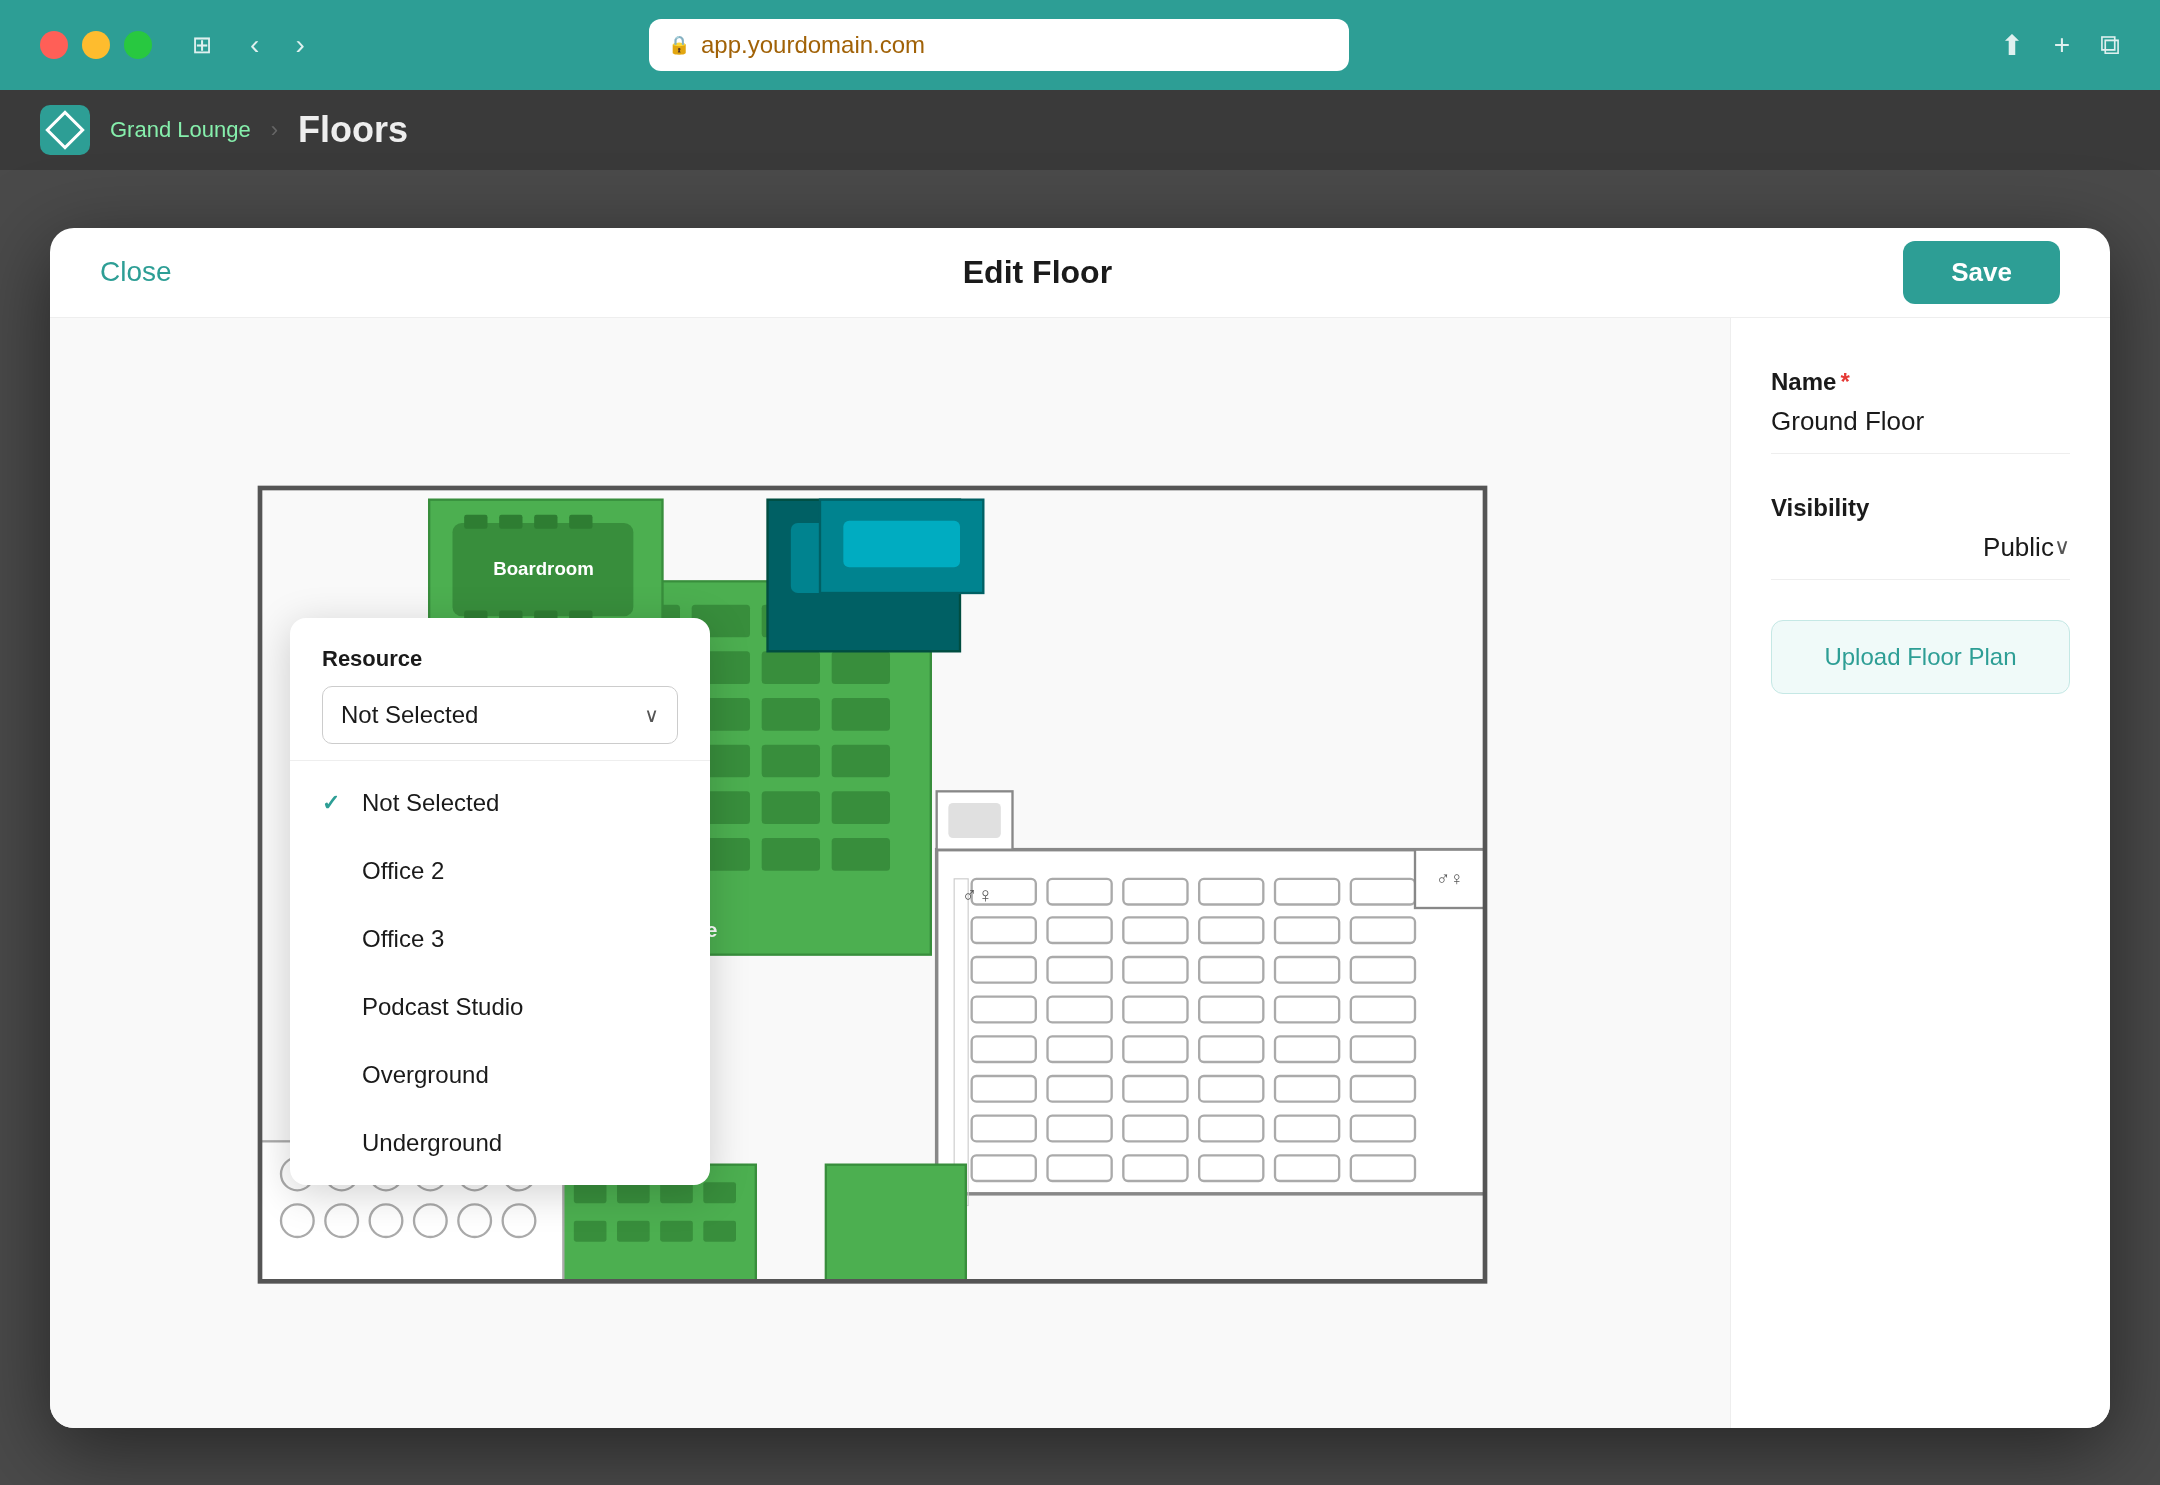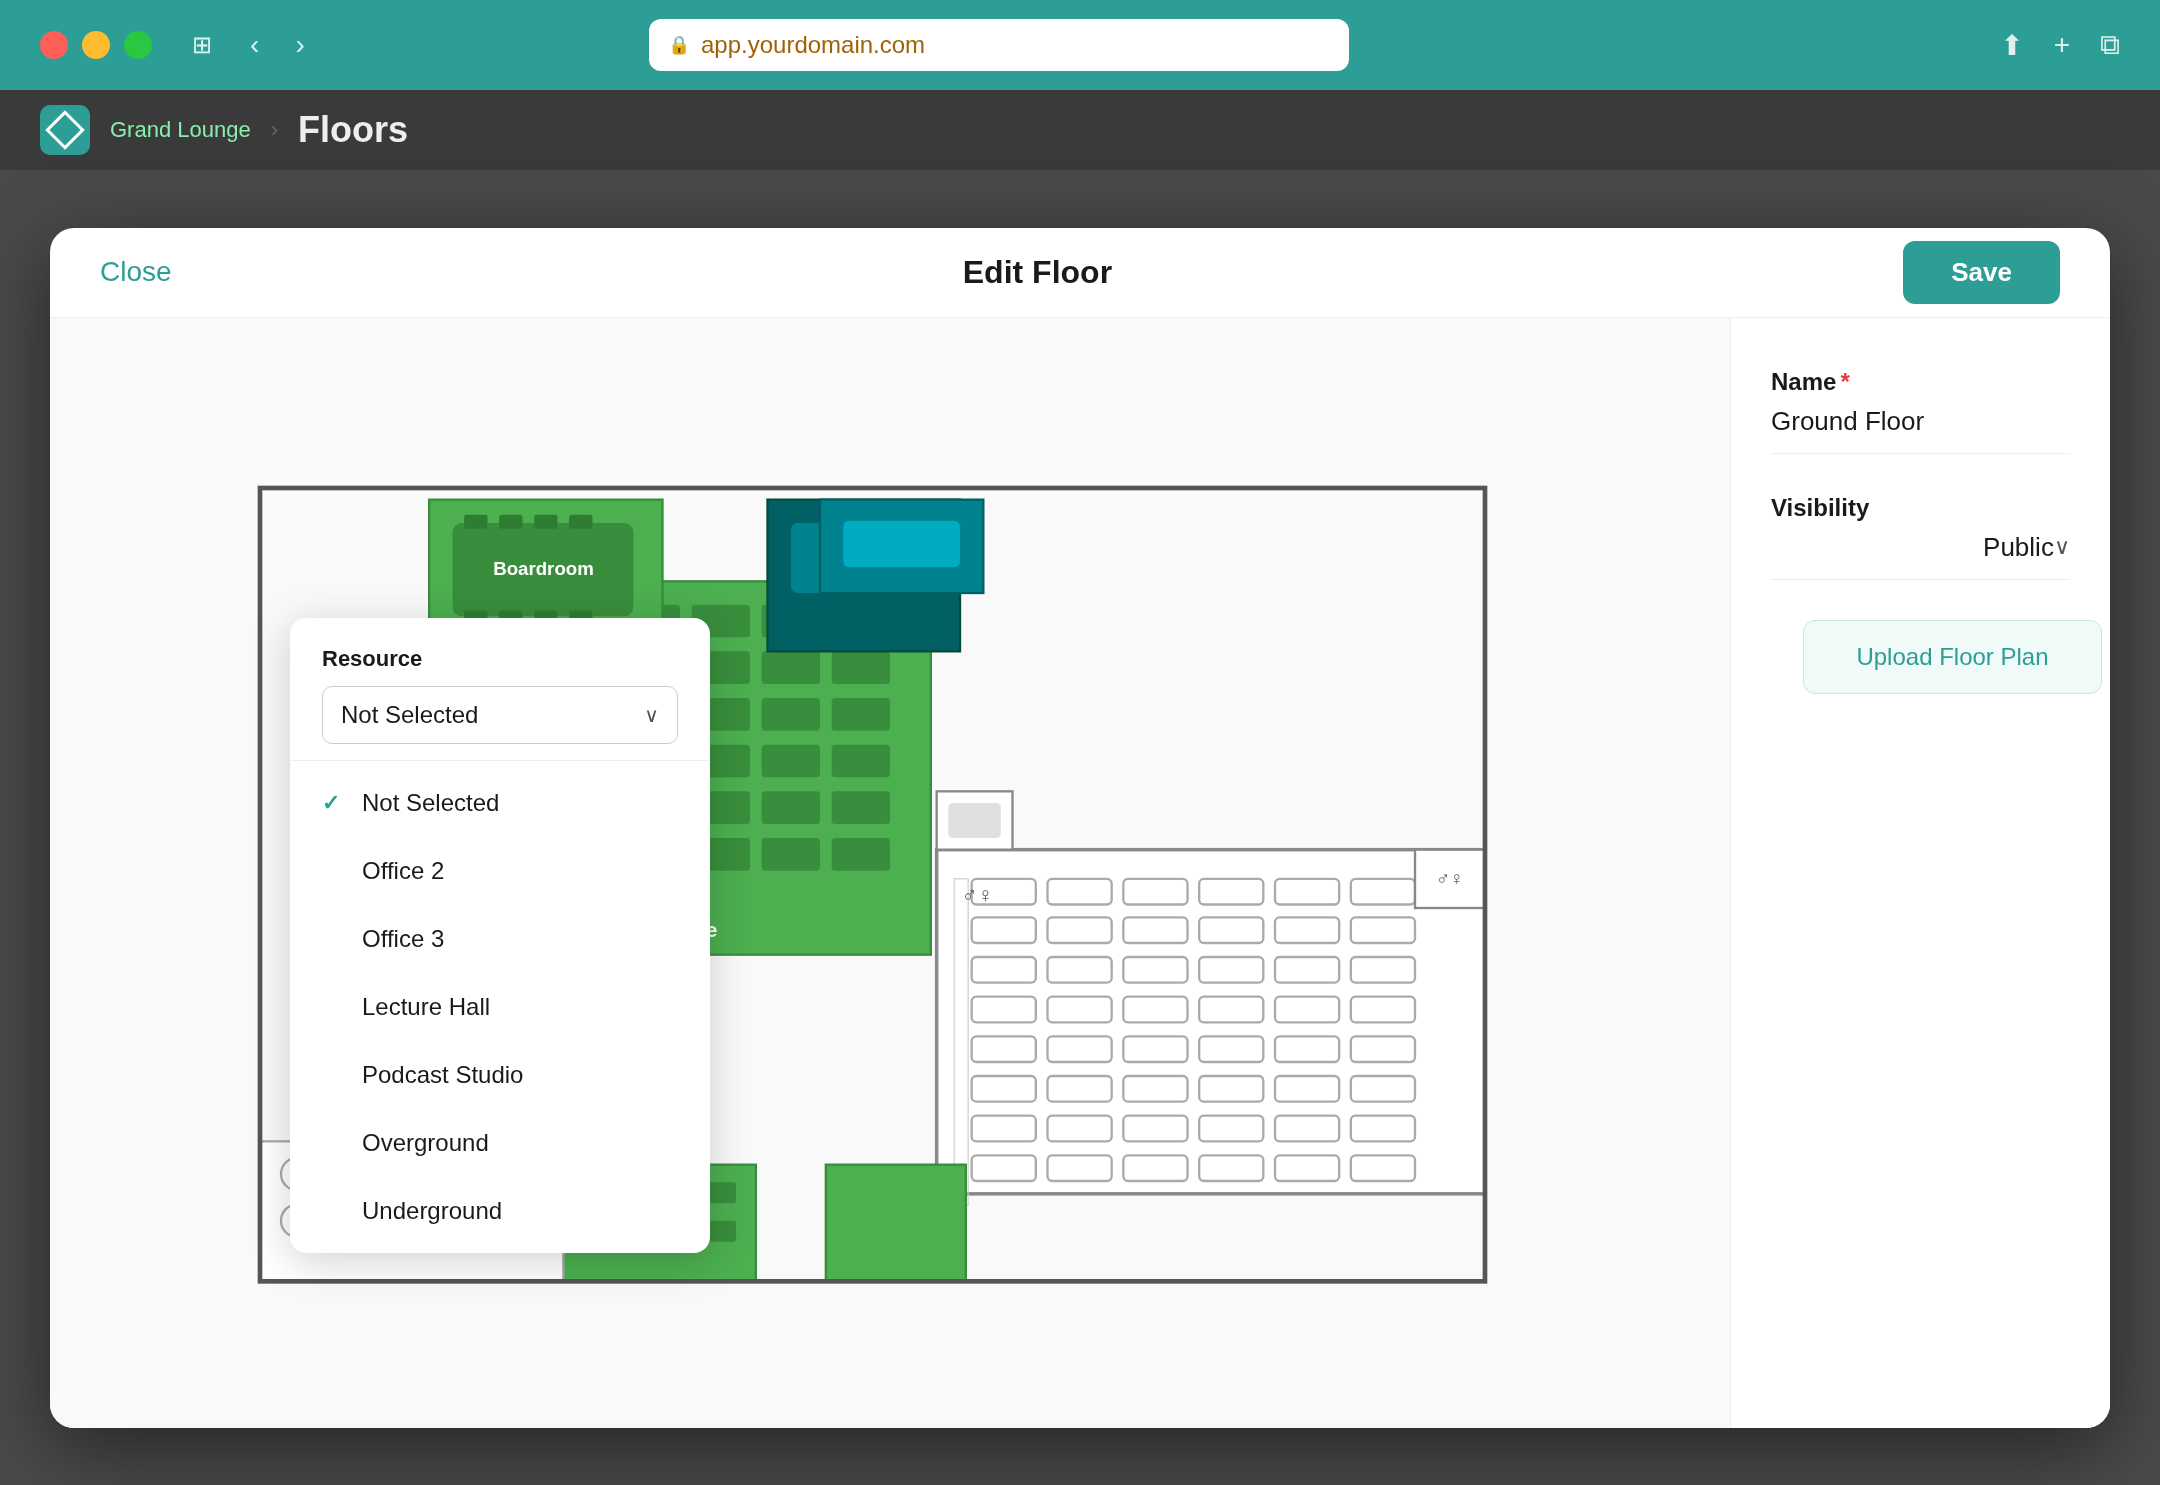--- a/index.html
+++ b/index.html
@@ -287,21 +287,20 @@
     .upload-btn {
       background: #f0faf9;
       border: 1px solid #c5e8e5;
       color: #2d9e95;
       font-size: 24px;
       font-weight: 500;
       padding: 22px 36px;
       border-radius: 12px;
       cursor: pointer;
       width: 100%;
-      margin-left: 32px;
     }
 
     
     .resource-dropdown {
       position: absolute;
       top: 300px;
       left: 240px;
       width: 420px;
       background: white;
       border-radius: 16px;
@@ -657,24 +656,20 @@
                 <div class="resource-option">
                   <span class="resource-check-empty"></span>
                   <span>Office 2</span>
                 </div>
                 <div class="resource-option">
                   <span class="resource-check-empty"></span>
                   <span>Office 3</span>
                 </div>
                 <div class="resource-option">
                   <span class="resource-check-empty"></span>
-                  <span>Lecture Hall</span>
-                </div>
-                <div class="resource-option">
-                  <span class="resource-check-empty"></span>
                   <span>Podcast Studio</span>
                 </div>
                 <div class="resource-option">
                   <span class="resource-check-empty"></span>
                   <span>Overground</span>
                 </div>
                 <div class="resource-option">
                   <span class="resource-check-empty"></span>
                   <span>Underground</span>
                 </div>

